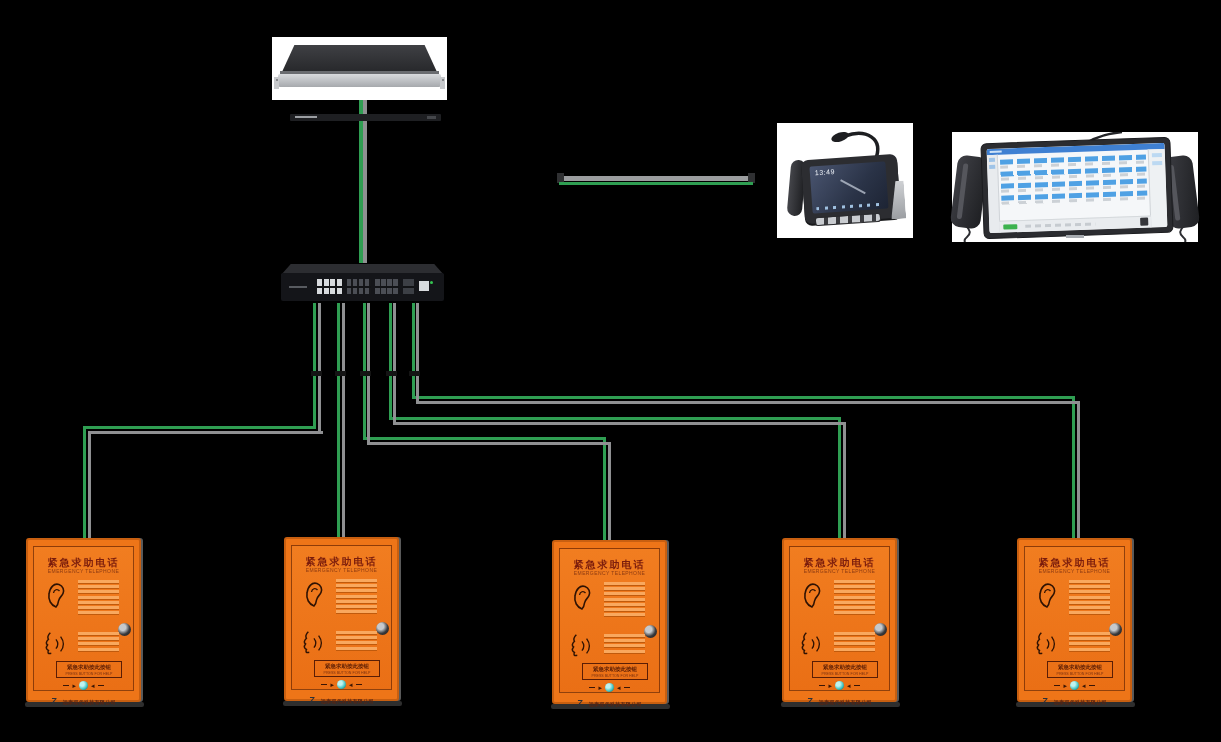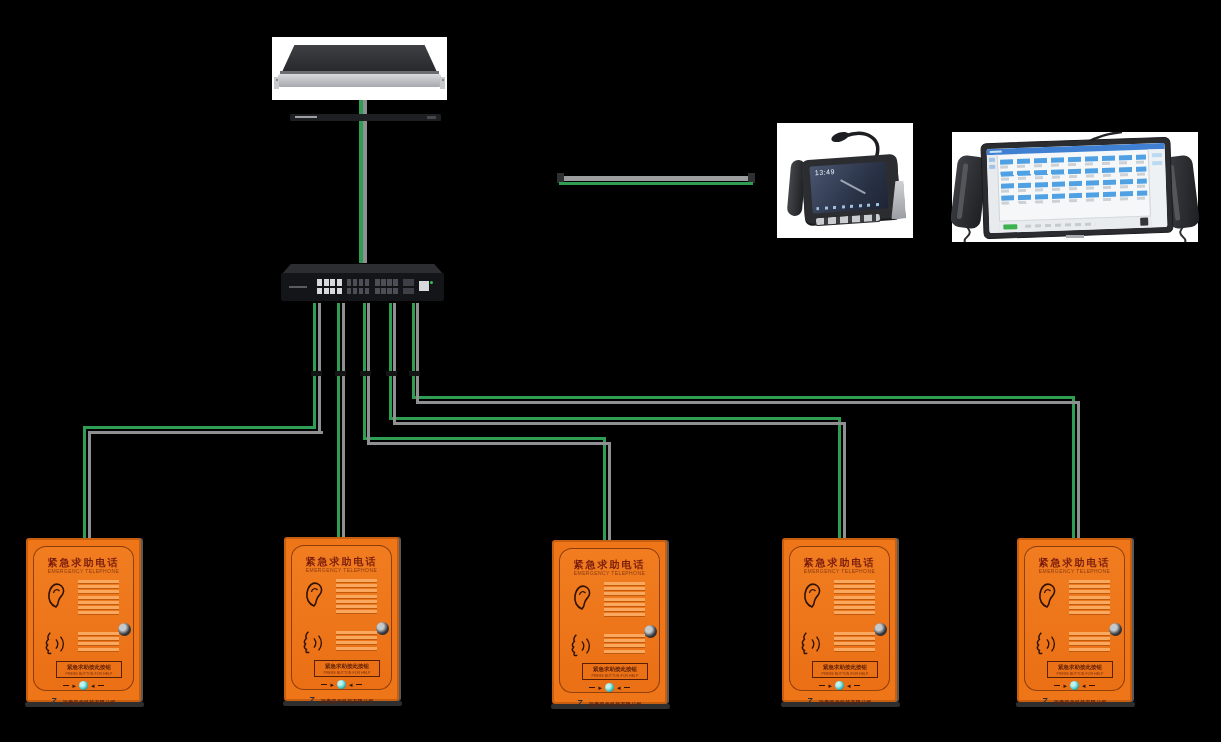--- a/index.html
+++ b/index.html
@@ -73,21 +73,21 @@
   .cs-hs{position:absolute;top:24px;width:30px;height:72px;border-radius:9px;
     background:linear-gradient(100deg,#3f4046,#1e1f22);}
   .cs-hs i{position:absolute;left:6px;top:8px;width:5px;height:56px;border-radius:4px;background:#55565c;display:block;}
   .cs-brand{position:absolute;left:114px;top:103px;width:18px;height:3px;background:#a7abb0;}
 
   
   .ebox{position:absolute;width:115px;height:164px;background:#ee7518;border:2px solid #c85f10;
     border-radius:3px;box-sizing:border-box;box-shadow:2px 0 0 rgba(255,255,255,.35);}
   .ebox-shadow{position:absolute;left:-3px;top:162px;width:119px;height:5px;background:#2e2e2e;border-radius:2px;}
   .ebox-panel{position:absolute;left:5px;top:6px;right:5px;bottom:9px;border:1px solid rgba(80,25,0,.6);
-    border-radius:13px;background:linear-gradient(180deg,#f17d20,#ea6f15);}
+    border-radius:0;background:linear-gradient(180deg,#f17d20,#ea6f15);}
   .ebox-title{position:absolute;left:0;right:0;top:9px;text-align:center;font-size:10px;font-weight:bold;
     color:#7a1c0c;letter-spacing:2px;white-space:nowrap;}
   .ebox-sub{position:absolute;left:0;right:0;top:21px;text-align:center;font-size:5px;color:#8c3a12;letter-spacing:.4px;}
   .ear{position:absolute;left:10px;top:33px;width:24px;height:30px;}
   .speak{position:absolute;left:7px;top:83px;width:28px;height:28px;}
   .grille{position:absolute;left:44px;width:41px;
     background:repeating-linear-gradient(180deg,#f9a85e 0 3px,#c05a0c 3px 4px,rgba(0,0,0,0) 4px 5.2px);}
   .g1{top:33px;height:35px;}
   .g2{top:85px;height:20px;}
   .lock{position:absolute;left:84px;top:76px;width:13px;height:13px;border-radius:50%;

